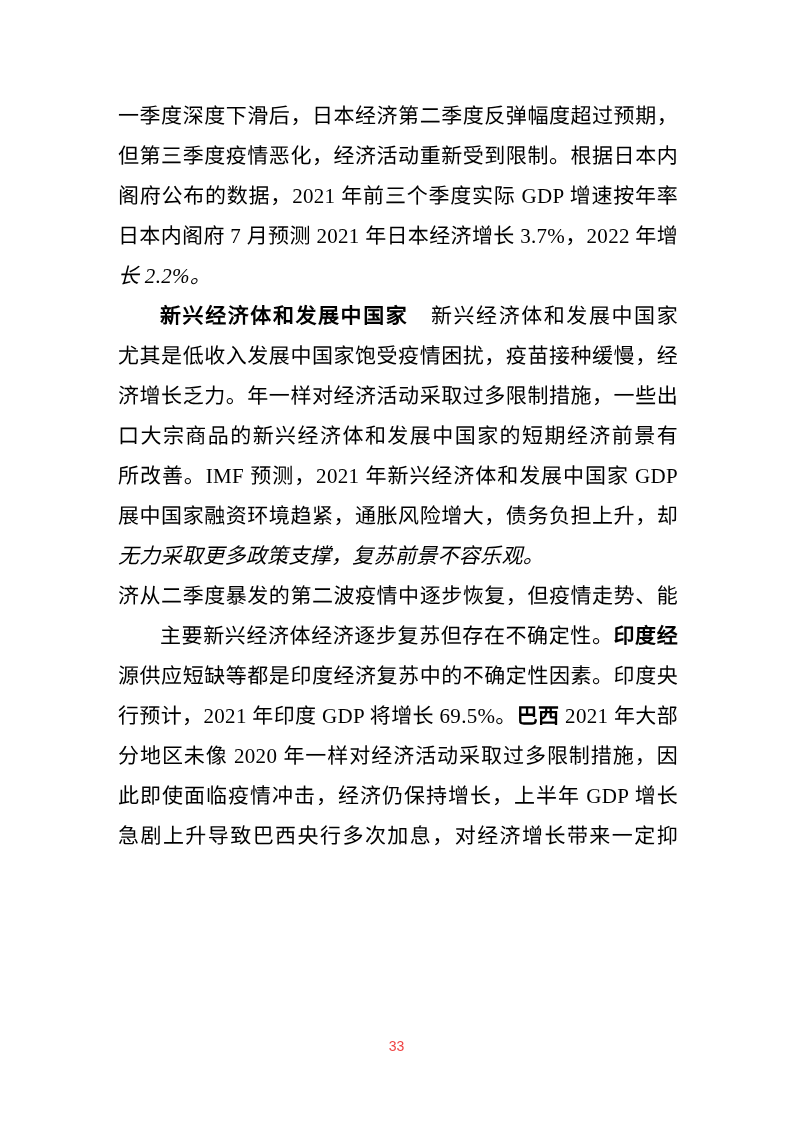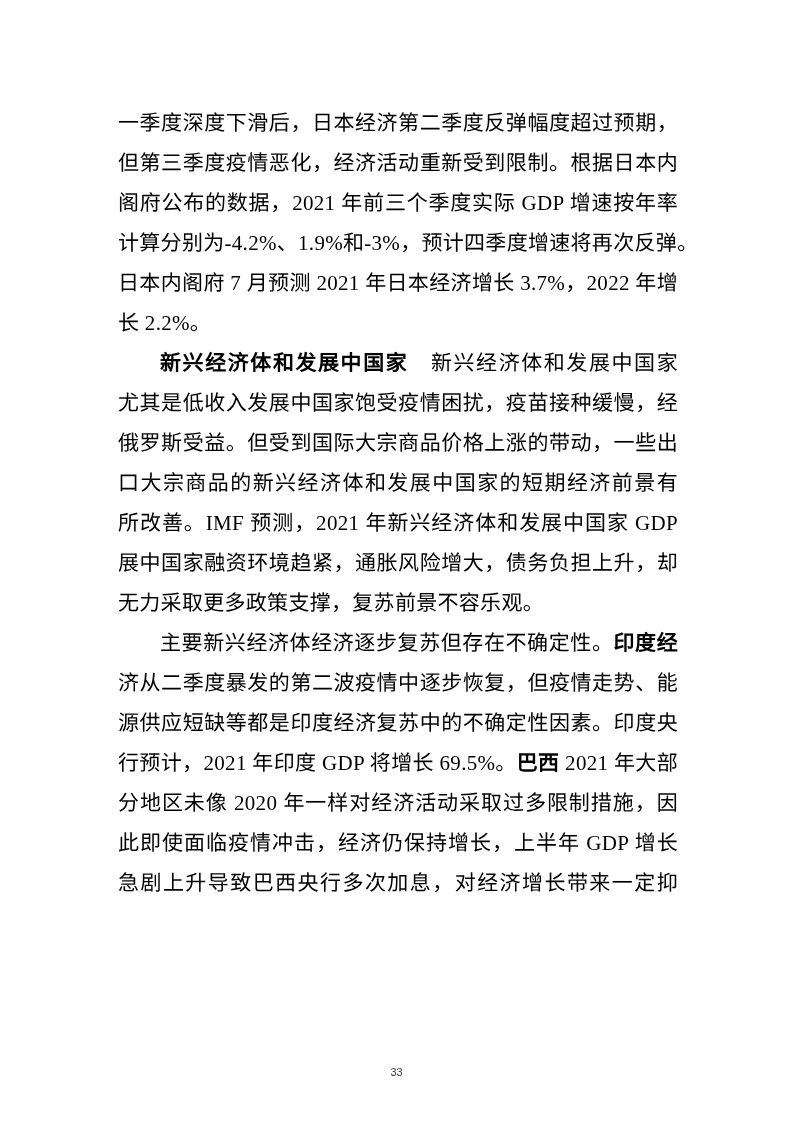--- a/index.html
+++ b/index.html
@@ -8,69 +8,69 @@
     width: 793px;
     height: 1122px;
     background: #ffffff;
     color: #000000;
     font-family: "Liberation Serif", "DejaVu Serif", serif;
     overflow: hidden;
   }
   .textblock {
     position: absolute;
     left: 118px;
-    top: 103px;
+    top: 96px;
     width: 560px;
     font-size: 21px;
     line-height: 40px;
     letter-spacing: 0.3px;
   }
   .line {
     height: 40px;
     text-align: justify;
     text-align-last: justify;
     white-space: nowrap;
   }
   .line.flush {
     text-align: right;
     text-align-last: left;
+    font-style: italic;
   }
   .line.indent { padding-left: 42px; }
   .line b { font-weight: 700; }
   .pageno {
     position: absolute;
     left: 0;
-    top: 1066px;
+    top: 1038px;
     width: 100%;
     text-align: center;
     font-family: "Liberation Sans", "DejaVu Sans", sans-serif;
-    font-size: 11px;
-    color: #4c1d95;
+    font-size: 14px;
+    color: #ef4444;
   }
 </style>
 </head>
 <body>
 
 <div class="page">
   <div class="textblock" id="textblock">
       <div class="line"><span>一季度深度下滑后，日本经济第二季度反弹幅度超过预期，</span></div>
       <div class="line"><span>但第三季度疫情恶化，经济活动重新受到限制。根据日本内</span></div>
       <div class="line"><span>阁府公布的数据，2021 年前三个季度实际 GDP 增速按年率</span></div>
-      <div class="line"><span>计算分别为-4.2%、1.9%和-3%，预计四季度增速将再次反弹。</span></div>
       <div class="line"><span>日本内阁府 7 月预测 2021 年日本经济增长 3.7%，2022 年增</span></div>
       <div class="line flush"><span>长 2.2%。</span></div>
       <div class="line indent"><b>新兴经济体和发展中国家</b><span>　</span><span>新兴经济体和发展中国家</span></div>
       <div class="line"><span>尤其是低收入发展中国家饱受疫情困扰，疫苗接种缓慢，经</span></div>
-      <div class="line"><span>俄罗斯受益。但受到国际大宗商品价格上涨的带动，一些出</span></div>
+      <div class="line"><span>济增长乏力。年一样对经济活动采取过多限制措施，一些出</span></div>
       <div class="line"><span>口大宗商品的新兴经济体和发展中国家的短期经济前景有</span></div>
       <div class="line"><span>所改善。IMF 预测，2021 年新兴经济体和发展中国家 GDP</span></div>
       <div class="line"><span>展中国家融资环境趋紧，通胀风险增大，债务负担上升，却</span></div>
       <div class="line flush"><span>无力采取更多政策支撑，复苏前景不容乐观。</span></div>
+      <div class="line"><span>济从二季度暴发的第二波疫情中逐步恢复，但疫情走势、能</span></div>
       <div class="line indent"><span>主要新兴经济体经济逐步复苏但存在不确定性。</span><b>印度经</b></div>
-      <div class="line"><span>济从二季度暴发的第二波疫情中逐步恢复，但疫情走势、能</span></div>
       <div class="line"><span>源供应短缺等都是印度经济复苏中的不确定性因素。印度央</span></div>
       <div class="line"><span>行预计，2021 年印度 GDP 将增长 69.5%。</span><b>巴西</b><span> 2021 年大部</span></div>
       <div class="line"><span>分地区未像 2020 年一样对经济活动采取过多限制措施，因</span></div>
       <div class="line"><span>此即使面临疫情冲击，经济仍保持增长，上半年 GDP 增长</span></div>
       <div class="line"><span>急剧上升导致巴西央行多次加息，对经济增长带来一定抑</span></div>
     </div>
   <div class="pageno">33</div>
 </div>
 
 </body></html>

